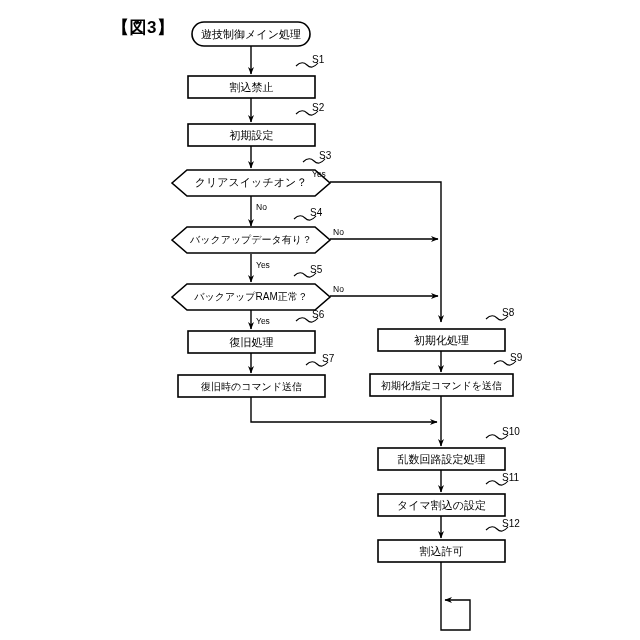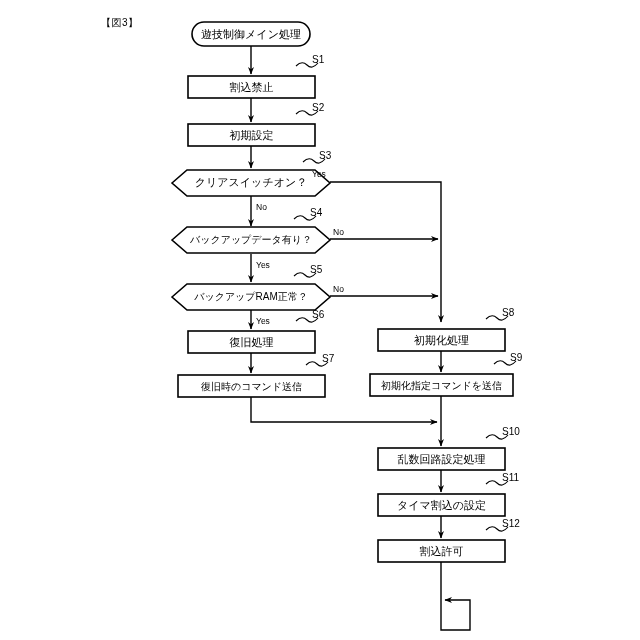--- a/index.html
+++ b/index.html
@@ -14,24 +14,24 @@
     color: #000000;
     overflow: hidden;
   }
   #page {
     position: relative;
     width: 640px;
     height: 640px;
   }
   #figure-title {
     position: absolute;
-    left: 101px;
+    left: 112px;
     top: 16px;
-    font-size: 10px;
-    font-weight: normal;
+    font-size: 17px;
+    font-weight: bold;
     letter-spacing: 0.5px;
     white-space: nowrap;
   }
   svg#flow {
     position: absolute;
     left: 0;
     top: 0;
     width: 640px;
     height: 640px;
   }

